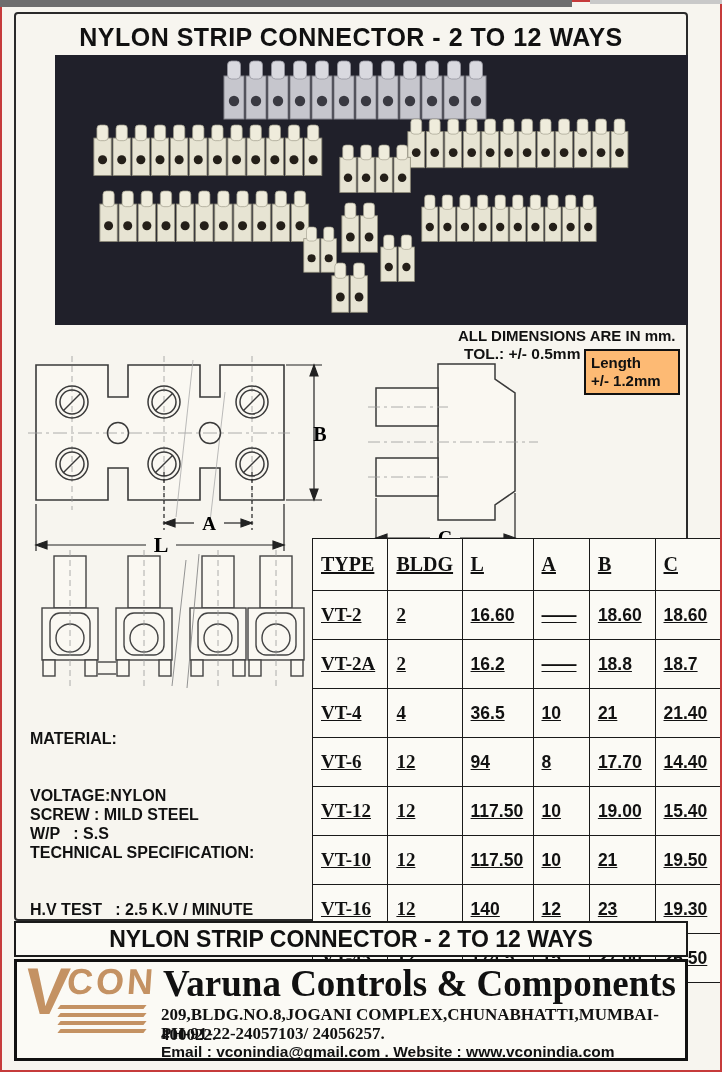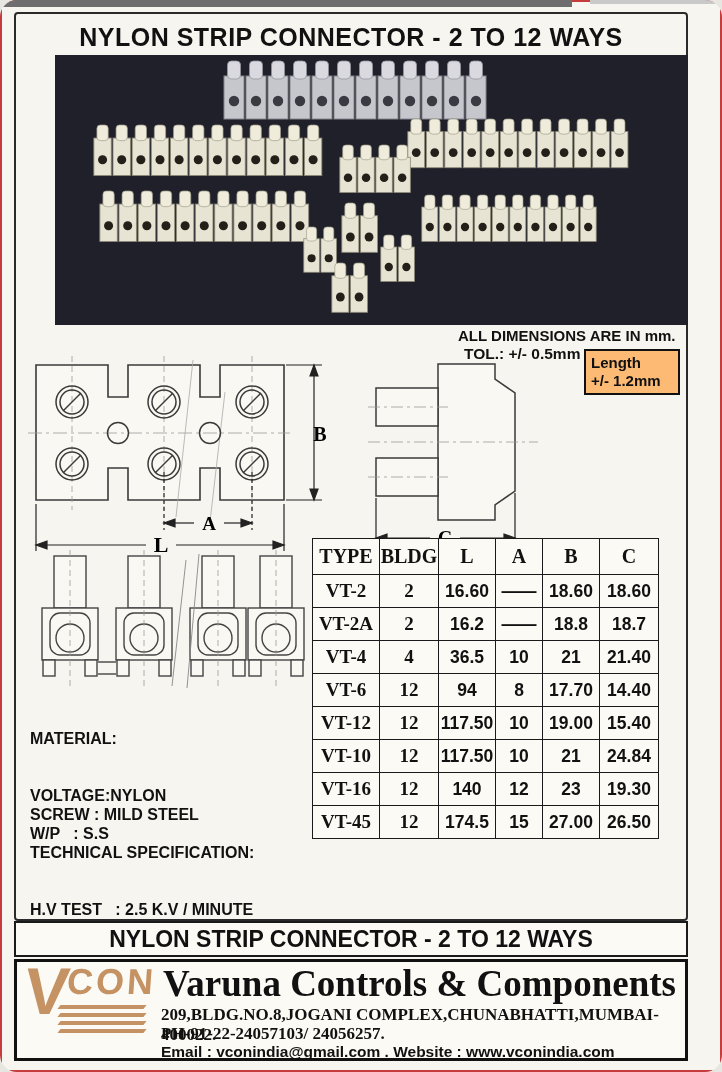--- a/index.html
+++ b/index.html
@@ -1,17 +1,17 @@
 <!DOCTYPE html>
 <html><head>
 <meta charset="utf-8">
 <style>
   html,body{margin:0;padding:0;background:#e8e6e0;}
   .page{position:relative;width:722px;height:1072px;background:#f7f5ef;overflow:hidden;
-        font-family:"Liberation Sans",sans-serif;color:#111;border-radius:17px;}
+        font-family:"Liberation Sans",sans-serif;color:#111;}
   .red-frame{position:absolute;inset:0;border:2px solid #c63b3b;pointer-events:none;z-index:40;}
   .scan-bar{position:absolute;left:0;top:0;width:572px;height:7px;background:#6e6e6e;z-index:50;}
   .scan-bar2{position:absolute;left:590px;top:0;width:132px;height:4px;background:#c9c9c9;z-index:50;}
 
   .main-frame{position:absolute;left:14px;top:12px;width:670px;height:905px;
               border:2px solid #2a2a2a;border-radius:4px;}
   .title-top{position:absolute;left:14px;top:23px;width:674px;text-align:center;
              font-size:25px;font-weight:bold;letter-spacing:.5px;}
   .photo{position:absolute;left:55px;top:55px;}
 
@@ -20,21 +20,21 @@
   .length-box{position:absolute;left:584px;top:349px;width:82px;border:2px solid #111;
               background:#fdba74;padding:3px 5px;font-size:15px;font-weight:bold;line-height:18px;}
 
   .draw1{position:absolute;left:28px;top:352px;}
   .draw2{position:absolute;left:368px;top:352px;}
   .draw3{position:absolute;left:26px;top:550px;}
   .dim-label{font-family:"Liberation Serif",serif;font-weight:bold;}
 
   table.spec-table{position:absolute;left:312px;top:538px;border-collapse:collapse;
                    background:#fbfaf5;}
-  table.spec-table th,table.spec-table td{border:1.8px solid #1a1a1a;text-align:center;padding:0;}
+  table.spec-table th,table.spec-table td{border:1.8px solid #1a1a1a;text-align:left;padding:8px;text-decoration:underline;}
   table.spec-table th{height:35px;font-family:"Liberation Serif",serif;font-size:20px;}
   table.spec-table td{height:32px;}
   td.c-type{font-family:"Liberation Serif",serif;font-weight:bold;font-size:19px;width:66px;}
   td.c-pole{font-family:"Liberation Serif",serif;font-weight:bold;font-size:19px;width:58px;}
   td.c-num{font-weight:bold;font-size:17.5px;}
   .w-l{width:56px}.w-a{width:46px}.w-b{width:56px}.w-c{width:58px}
 
   .material{position:absolute;left:30px;top:691px;font-size:16px;font-weight:bold;
             line-height:19px;white-space:pre-wrap;}
   .techspec{position:absolute;left:30px;top:805px;font-size:16px;font-weight:bold;
@@ -360,21 +360,21 @@
           <td class="c-num">10</td>
           <td class="c-num">19.00</td>
           <td class="c-num">15.40</td>
         </tr>
         <tr>
           <td class="c-type">VT-10</td>
           <td class="c-pole">12</td>
           <td class="c-num">117.50</td>
           <td class="c-num">10</td>
           <td class="c-num">21</td>
-          <td class="c-num">24.84</td>
+          <td class="c-num">19.50</td>
         </tr>
         <tr>
           <td class="c-type">VT-16</td>
           <td class="c-pole">12</td>
           <td class="c-num">140</td>
           <td class="c-num">12</td>
           <td class="c-num">23</td>
           <td class="c-num">19.30</td>
         </tr>
         <tr>

